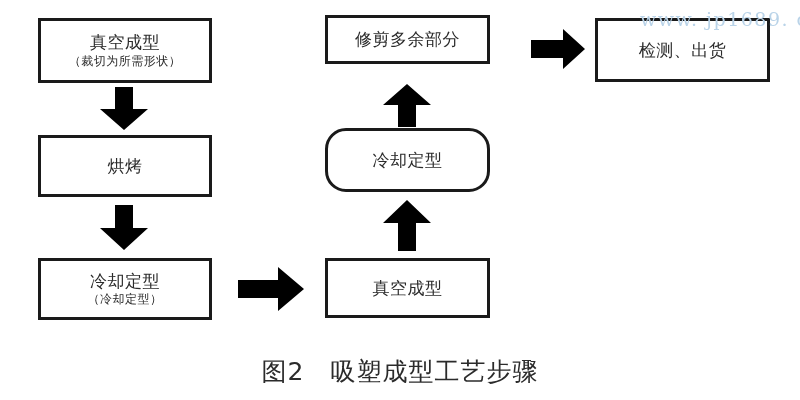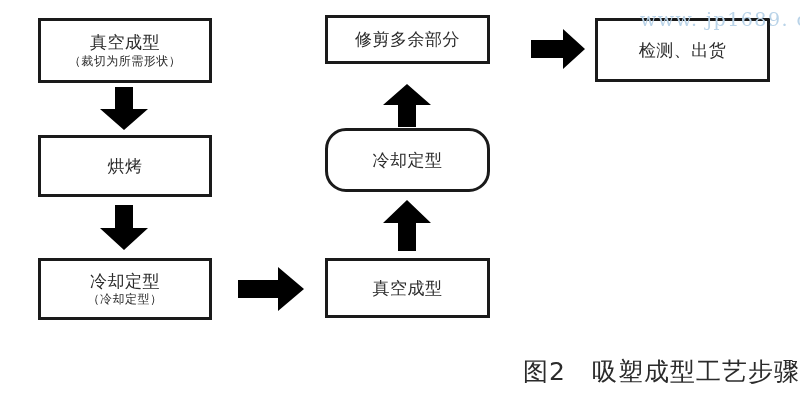--- a/index.html
+++ b/index.html
@@ -45,21 +45,21 @@
     position: absolute;
   }
   .arrow svg { display: block; }
 
   
   #caption {
     position: absolute;
     left: 0;
     right: 0;
     bottom: 12px;
-    text-align: right;
+    text-align: center;
     font-size: 25px;
     color: #2b2b2b;
     letter-spacing: 1px;
     white-space: pre;
   }
 
   
   #watermark {
     position: absolute;
     left: 640px;

